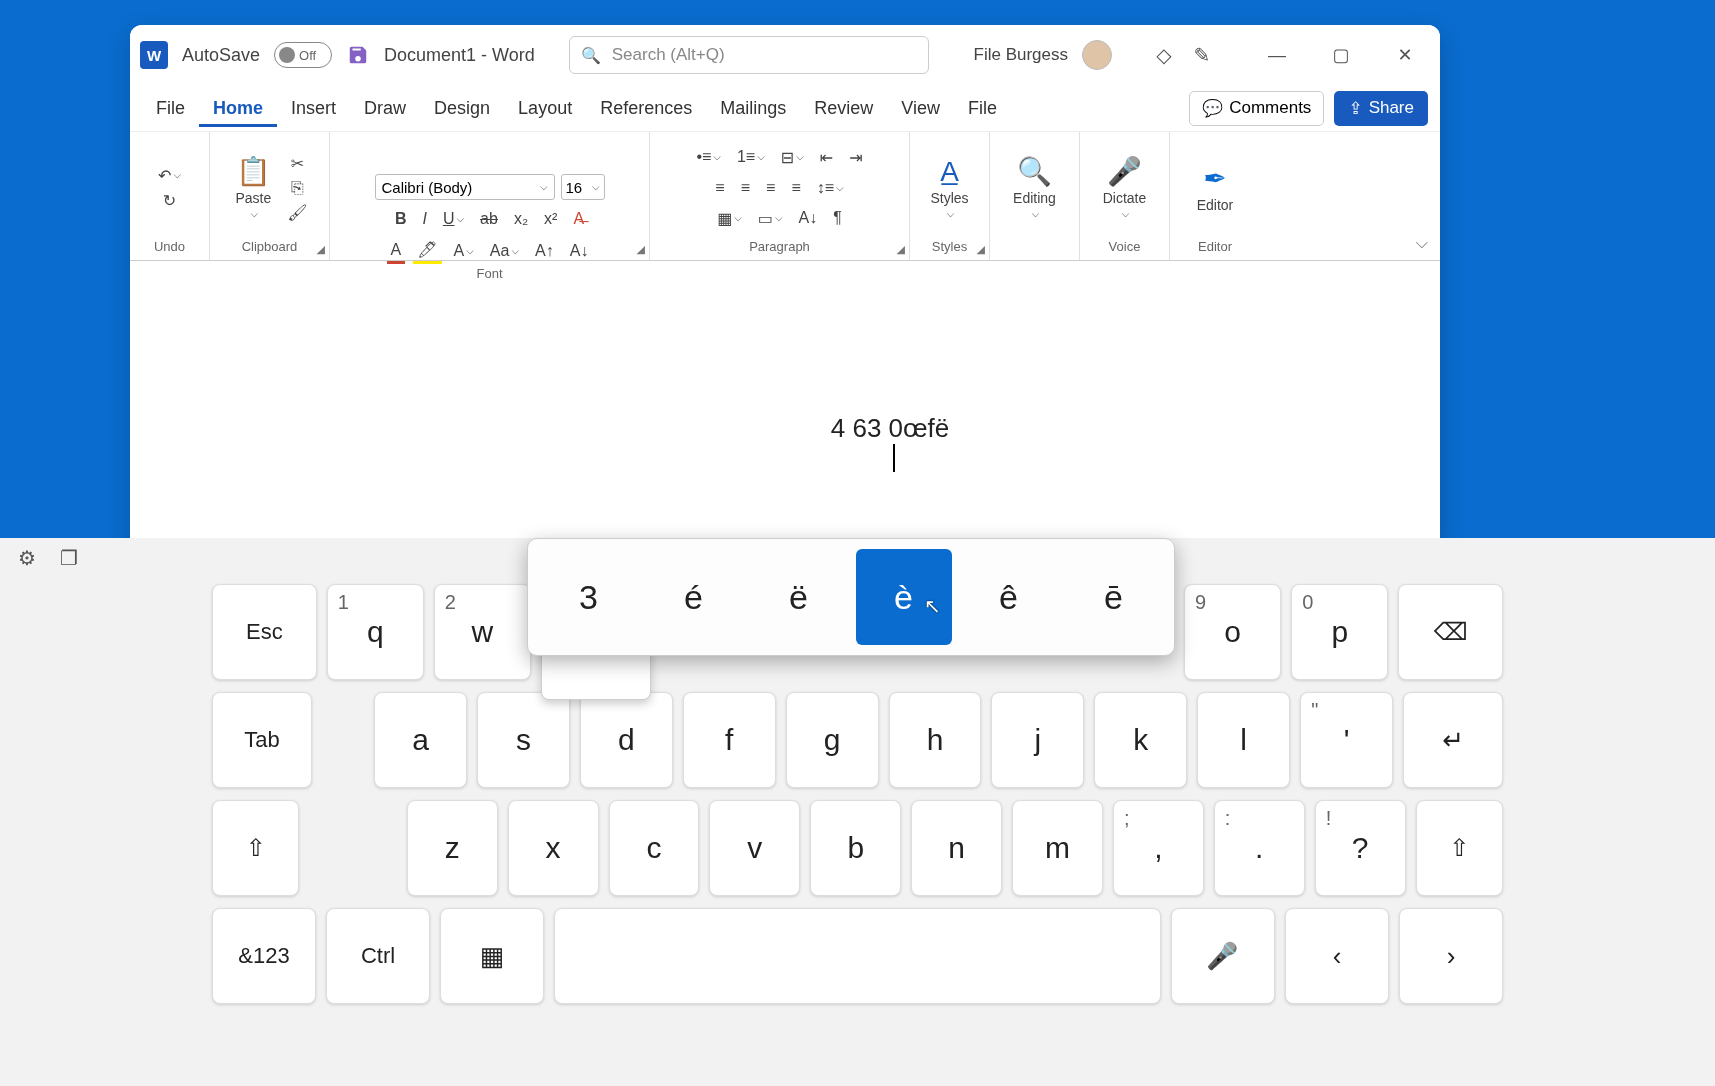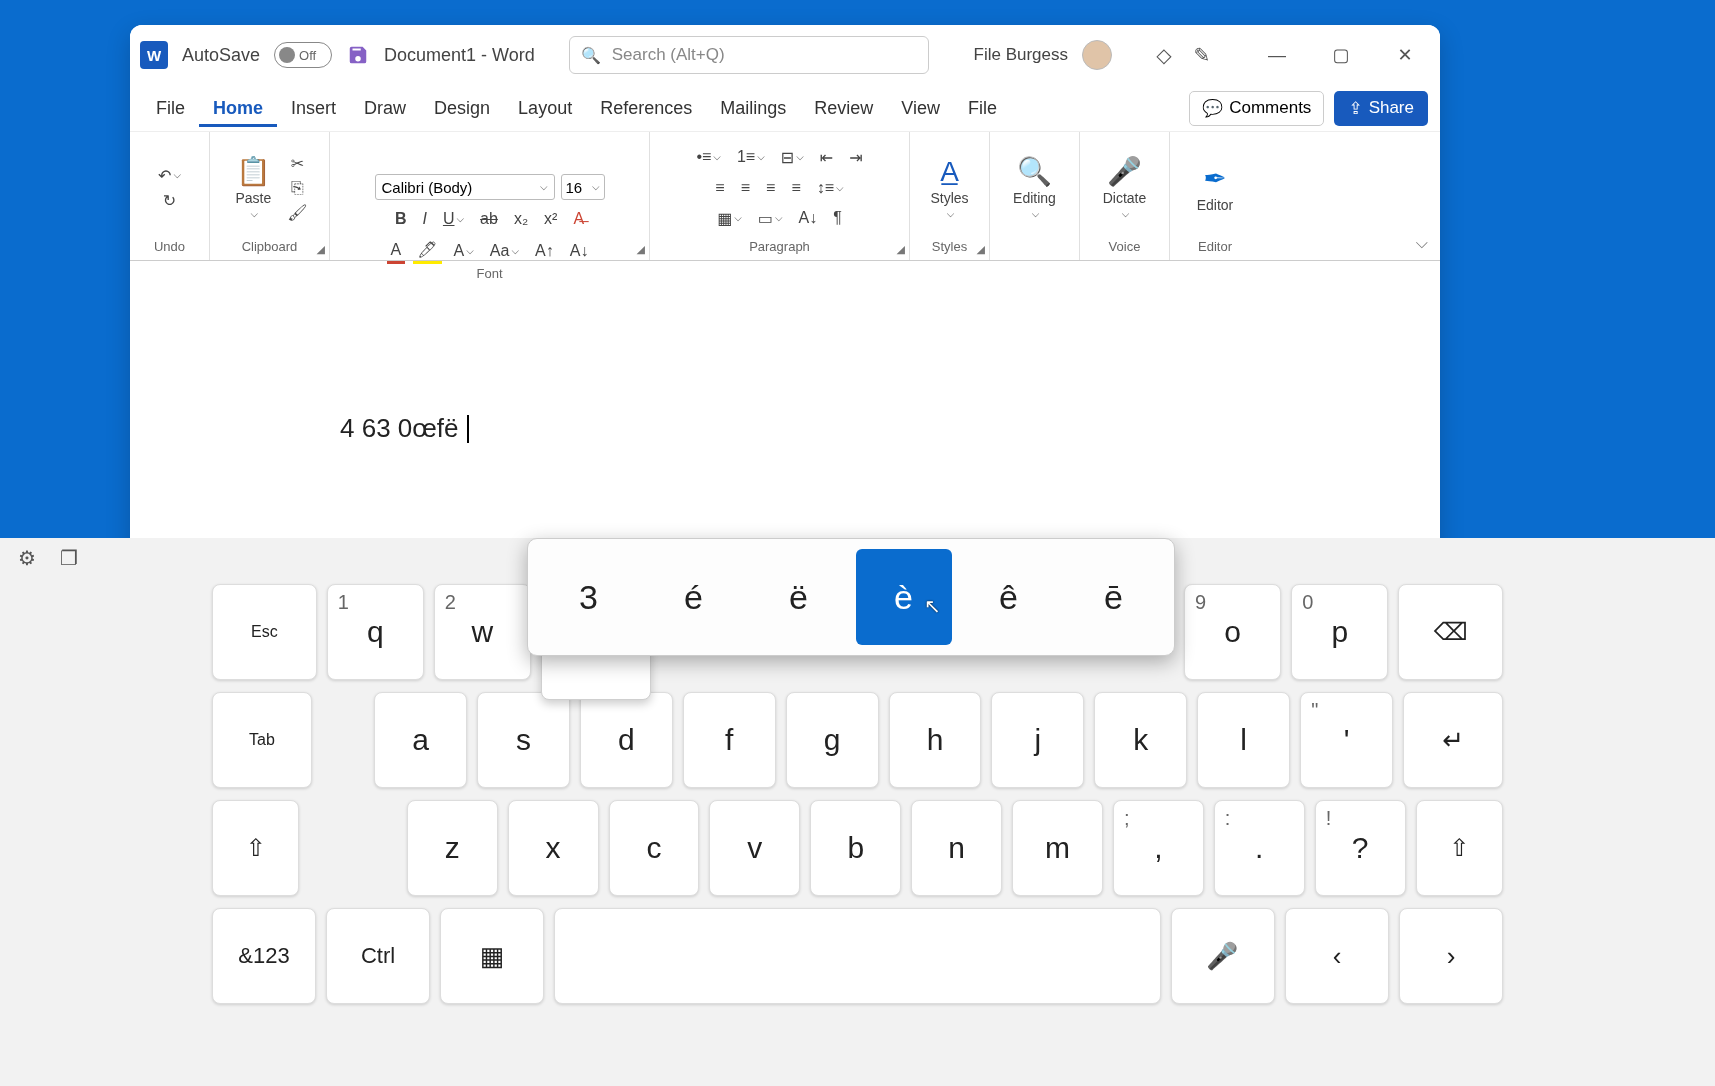--- a/index.html
+++ b/index.html
@@ -42,32 +42,32 @@
 .big-btn .ic { font-size:28px; }
 .caret { font-size:10px; color:#666; margin-left:2px; }
 .font-name { width:180px; height:26px; border:1px solid #bbb; border-radius:3px; font-size:15px; padding:0 6px; display:flex; align-items:center; justify-content:space-between; }
 .font-size { width:44px; height:26px; border:1px solid #bbb; border-radius:3px; font-size:15px; padding:0 4px; display:flex; align-items:center; justify-content:space-between; }
 .dlg-launch { position:absolute; right:4px; bottom:4px; font-size:11px; color:#777; }
 .ribbon-collapse { position:absolute; right:12px; bottom: 8px; font-size:16px; color:#777; }
 
 
 .doc-area { background:#fff; height: 290px; padding: 110px 0 0 210px; }
 .doc-heading { color:#2f5496; font-family: 'Calibri Light', sans-serif; font-size:25px; }
-.doc-body { margin-top: 42px; font-size:26px; color:#222; font-family: Calibri, sans-serif; display:flex; align-items:center;}
+.doc-body { margin-top: 42px; font-size:26px; color:#222; font-family: Calibri, sans-serif; display:flex; align-items:center;flex-direction:column;}
 .cursor { display:inline-block; width:2px; height:28px; background:#000; margin-left:8px; }
 
 
 .kbd-panel { position:absolute; top: 538px; left:0; width:1715px; height: 548px; background:#f2f2f2; }
 .kbd-topbar { height: 40px; display:flex; align-items:center; gap: 24px; padding: 6px 18px; }
 .kbd-topbar .gear { font-size:20px; color:#555; }
 .kbd-rows { padding: 6px 212px 10px 212px; display:flex; flex-direction:column; gap:12px; }
 .kbd-row { display:flex; gap:10px; }
 .key { background:#fff; border:1px solid #ddd; border-radius:8px; box-shadow: 0 1px 3px rgba(0,0,0,0.15); display:flex; align-items:center; justify-content:center; height: 96px; font-size:30px; color:#222; position:relative; }
 .key .sup { position:absolute; top:6px; left:10px; font-size:20px; color:#666; }
-.key.esc,.key.tab { font-size:16px; width: 112px; }
+.key.esc,.key.tab { font-size:22px; width: 112px; }
 .key.backsp { width: 112px; font-size:24px; }
 .key.enter { width: 112px; font-size:26px; }
 .key.shift { width: 100px; font-size:24px; }
 .key.std { width: 104px; }
 .key.punct { width: 104px; }
 .key.ctrl, .key.alt, .key.and123 { width: 104px; font-size:22px; }
 .key.win { width: 104px; font-size:26px; }
 .key.space { flex:1; }
 .key.arrow, .key.mic { width: 104px; font-size:26px; }
 .key.half { flex-basis: 47px; flex-grow:0; }

